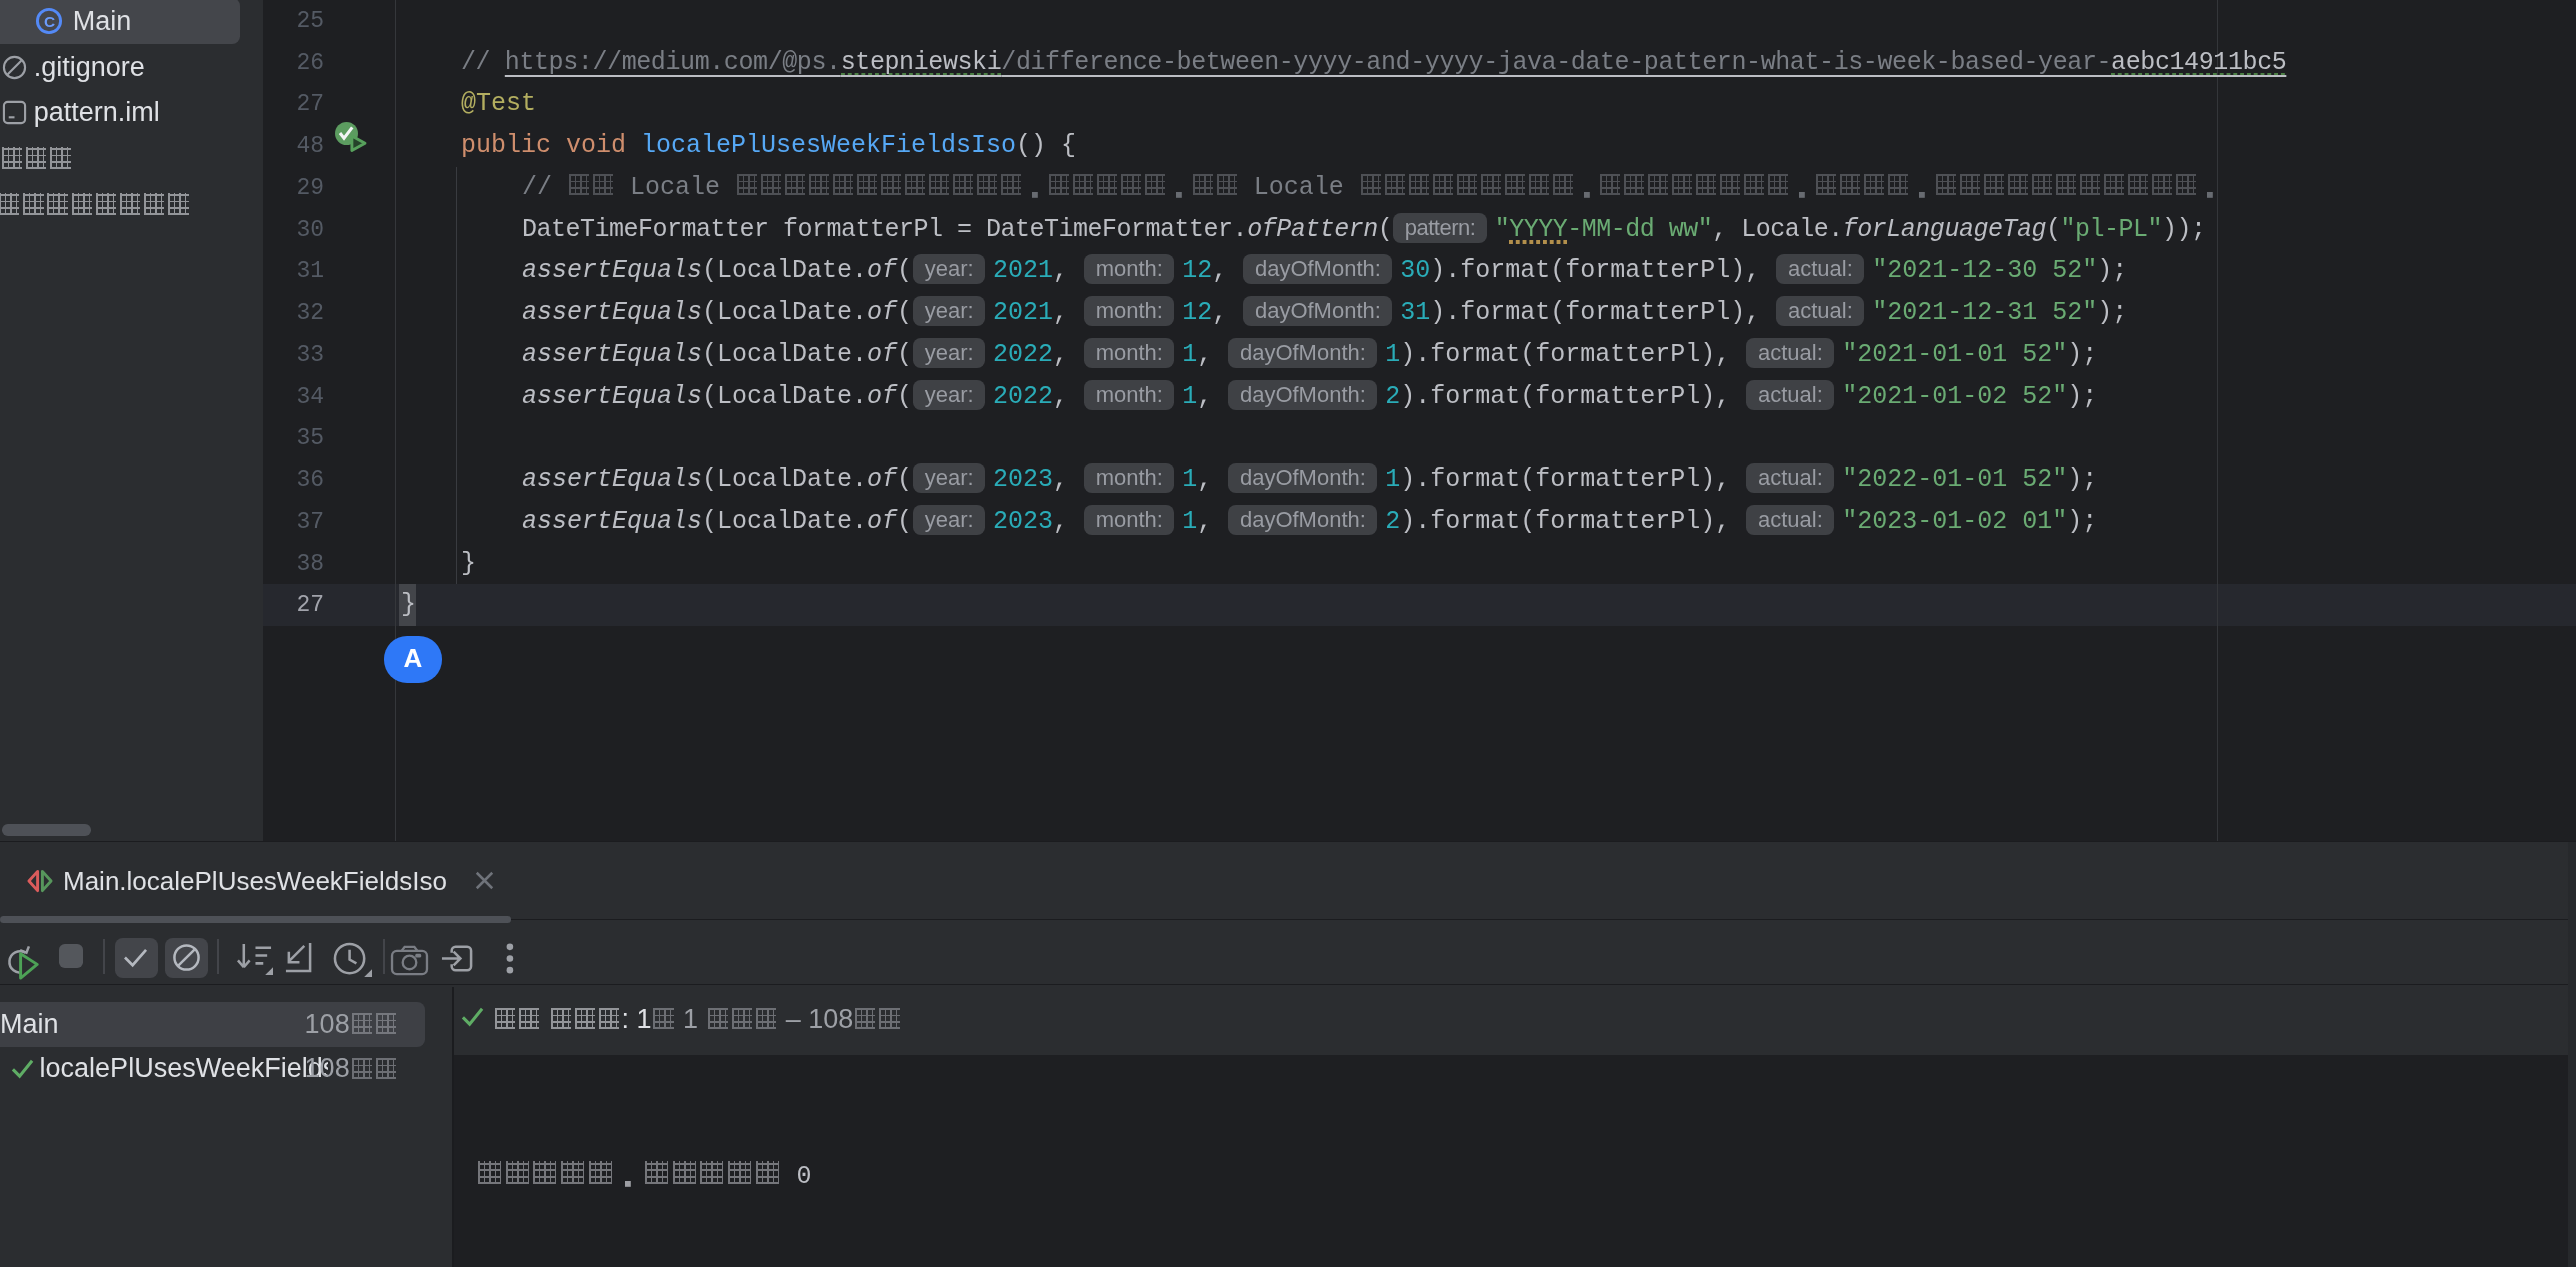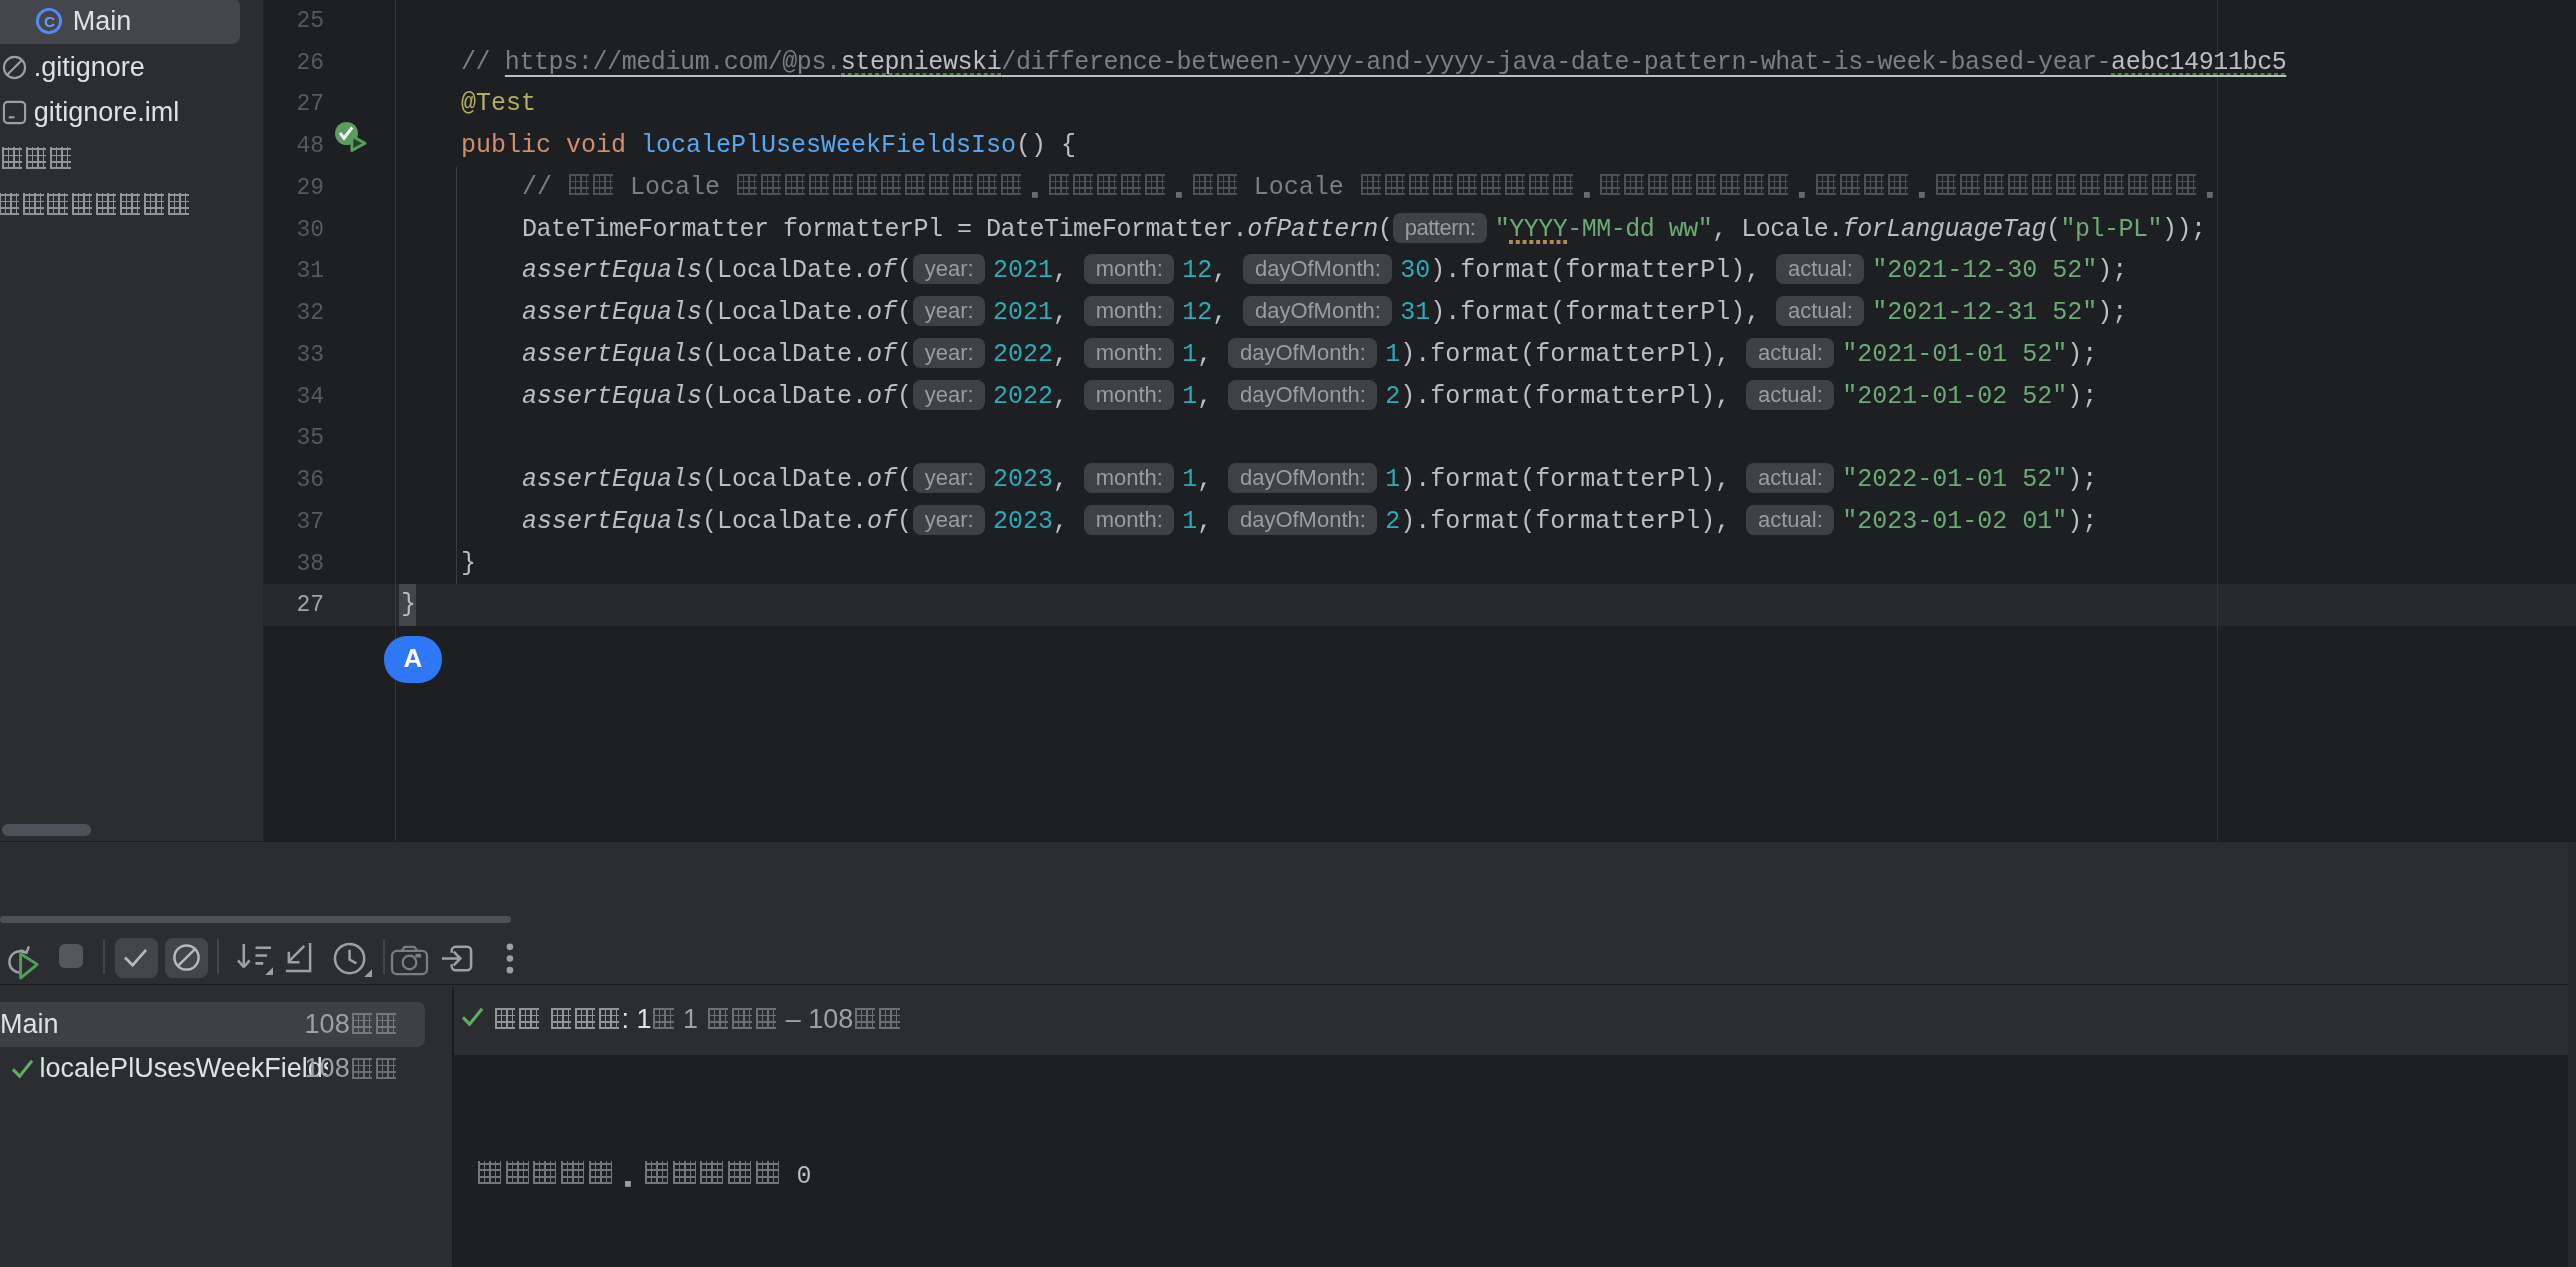--- a/index.html
+++ b/index.html
@@ -81,21 +81,21 @@
         </span>
         <span style="margin-left:6.8px">.gitignore</span>
       </div>
   <div class="row" style="top:89px">
         <span style="margin-left:1.9px;display:inline-flex">
           <svg width="25" height="25" viewBox="0 0 26 26" style="">
             <rect x="2" y="2" width="22" height="22" rx="4" fill="none" stroke="#9da0a6" stroke-width="2.2"></rect>
             <line x1="7" y1="18" x2="13" y2="18" stroke="#9da0a6" stroke-width="2.2"></line>
           </svg>
         </span>
-        <span style="margin-left:6.8px">gitignore.iml</span>
+        <span style="margin-left:6.8px">pattern.iml</span>
       </div>
   <div class="row" style="top:135px">
         <i class="zu" style="--c:#dfe1e5"></i>
         <i class="zu" style="--c:#dfe1e5"></i>
         <i class="zu" style="--c:#dfe1e5"></i>
       </div>
   <div class="row" style="top:181px;left:-2.9px">
         <i class="zu" style="--c:#dfe1e5"></i>
         <i class="zu" style="--c:#dfe1e5"></i>
         <i class="zu" style="--c:#dfe1e5"></i>
@@ -152,20 +152,34 @@
 <div class="cl" style="top:376px;padding-left:259px"><span class="it" style="color:#bcbec4;">assertEquals</span><span style="color:#bcbec4;">(LocalDate.</span><span class="it" style="color:#bcbec4;">of</span><span style="color:#bcbec4;">(</span><span class="inlay">year:</span><span style="color:#2aacb8;">2022</span><span style="color:#bcbec4;">, </span><span class="inlay">month:</span><span style="color:#2aacb8;">1</span><span style="color:#bcbec4;">, </span><span class="inlay">dayOfMonth:</span><span style="color:#2aacb8;">2</span><span style="color:#bcbec4;">).format(formatterPl), </span><span class="inlay">actual:</span><span style="color:#6aab73;">"2021-01-02 52"</span><span style="color:#bcbec4;">);</span></div>
 <div class="cl" style="top:417px;padding-left:138px"></div>
 <div class="cl" style="top:459px;padding-left:259px"><span class="it" style="color:#bcbec4;">assertEquals</span><span style="color:#bcbec4;">(LocalDate.</span><span class="it" style="color:#bcbec4;">of</span><span style="color:#bcbec4;">(</span><span class="inlay">year:</span><span style="color:#2aacb8;">2023</span><span style="color:#bcbec4;">, </span><span class="inlay">month:</span><span style="color:#2aacb8;">1</span><span style="color:#bcbec4;">, </span><span class="inlay">dayOfMonth:</span><span style="color:#2aacb8;">1</span><span style="color:#bcbec4;">).format(formatterPl), </span><span class="inlay">actual:</span><span style="color:#6aab73;">"2022-01-01 52"</span><span style="color:#bcbec4;">);</span></div>
 <div class="cl" style="top:501px;padding-left:259px"><span class="it" style="color:#bcbec4;">assertEquals</span><span style="color:#bcbec4;">(LocalDate.</span><span class="it" style="color:#bcbec4;">of</span><span style="color:#bcbec4;">(</span><span class="inlay">year:</span><span style="color:#2aacb8;">2023</span><span style="color:#bcbec4;">, </span><span class="inlay">month:</span><span style="color:#2aacb8;">1</span><span style="color:#bcbec4;">, </span><span class="inlay">dayOfMonth:</span><span style="color:#2aacb8;">2</span><span style="color:#bcbec4;">).format(formatterPl), </span><span class="inlay">actual:</span><span style="color:#6aab73;">"2023-01-02 01"</span><span style="color:#bcbec4;">);</span></div>
 <div class="cl" style="top:543px;padding-left:198px"><span style="color:#bcbec4;">}</span></div>
 <div class="cl" style="top:584px;padding-left:138px"><span style="color:#bcbec4;">}</span></div>
 
   <div id="abadge">A</div>
  </div>
  <div id="rp">
+  <div id="tabrow">
+   <span style="position:absolute;left:25px;top:26px">
+          <svg width="30" height="26" viewBox="0 0 31 27" style="">
+            <path d="M13 3.5 L4 13.5 L13 23.5 Z" fill="none" stroke="#db5c5c" stroke-width="3" stroke-linejoin="round"></path>
+            <path d="M18 3.5 L27 13.5 L18 23.5 Z" fill="none" stroke="#57965c" stroke-width="3" stroke-linejoin="round"></path>
+          </svg>
+        </span>
+   <span id="tabname">Main.localePlUsesWeekFieldsIso</span>
+   <span id="tabx">
+          <svg width="33" height="33" viewBox="0 0 34 34" style="">
+            <path d="M9 9 L25 25 M25 9 L9 25" stroke="#6f737a" stroke-width="2.6"></path>
+          </svg>
+        </span>
+  </div>
   <div id="tabbar"></div>
   <div id="toolbar">
    <span style="position:absolute;left:4.9px;top:16.5px">
           <svg width="39" height="41" viewBox="0 0 40 42" style="">
             <path d="M21 14 A11 11 0 1 0 19 34" fill="none" stroke="#9da0a6" stroke-width="2.6"></path>
             <path d="M15.5 11.5 L22 14 L24.5 7.5" fill="none" stroke="#9da0a6" stroke-width="2.6"></path>
             <path d="M16 15 L33 26 L16 40 Z" fill="#2b2d30" stroke="#4da156" stroke-width="3" stroke-linejoin="round"></path>
           </svg>
         </span>
    <span style="position:absolute;left:59px;top:22px">

